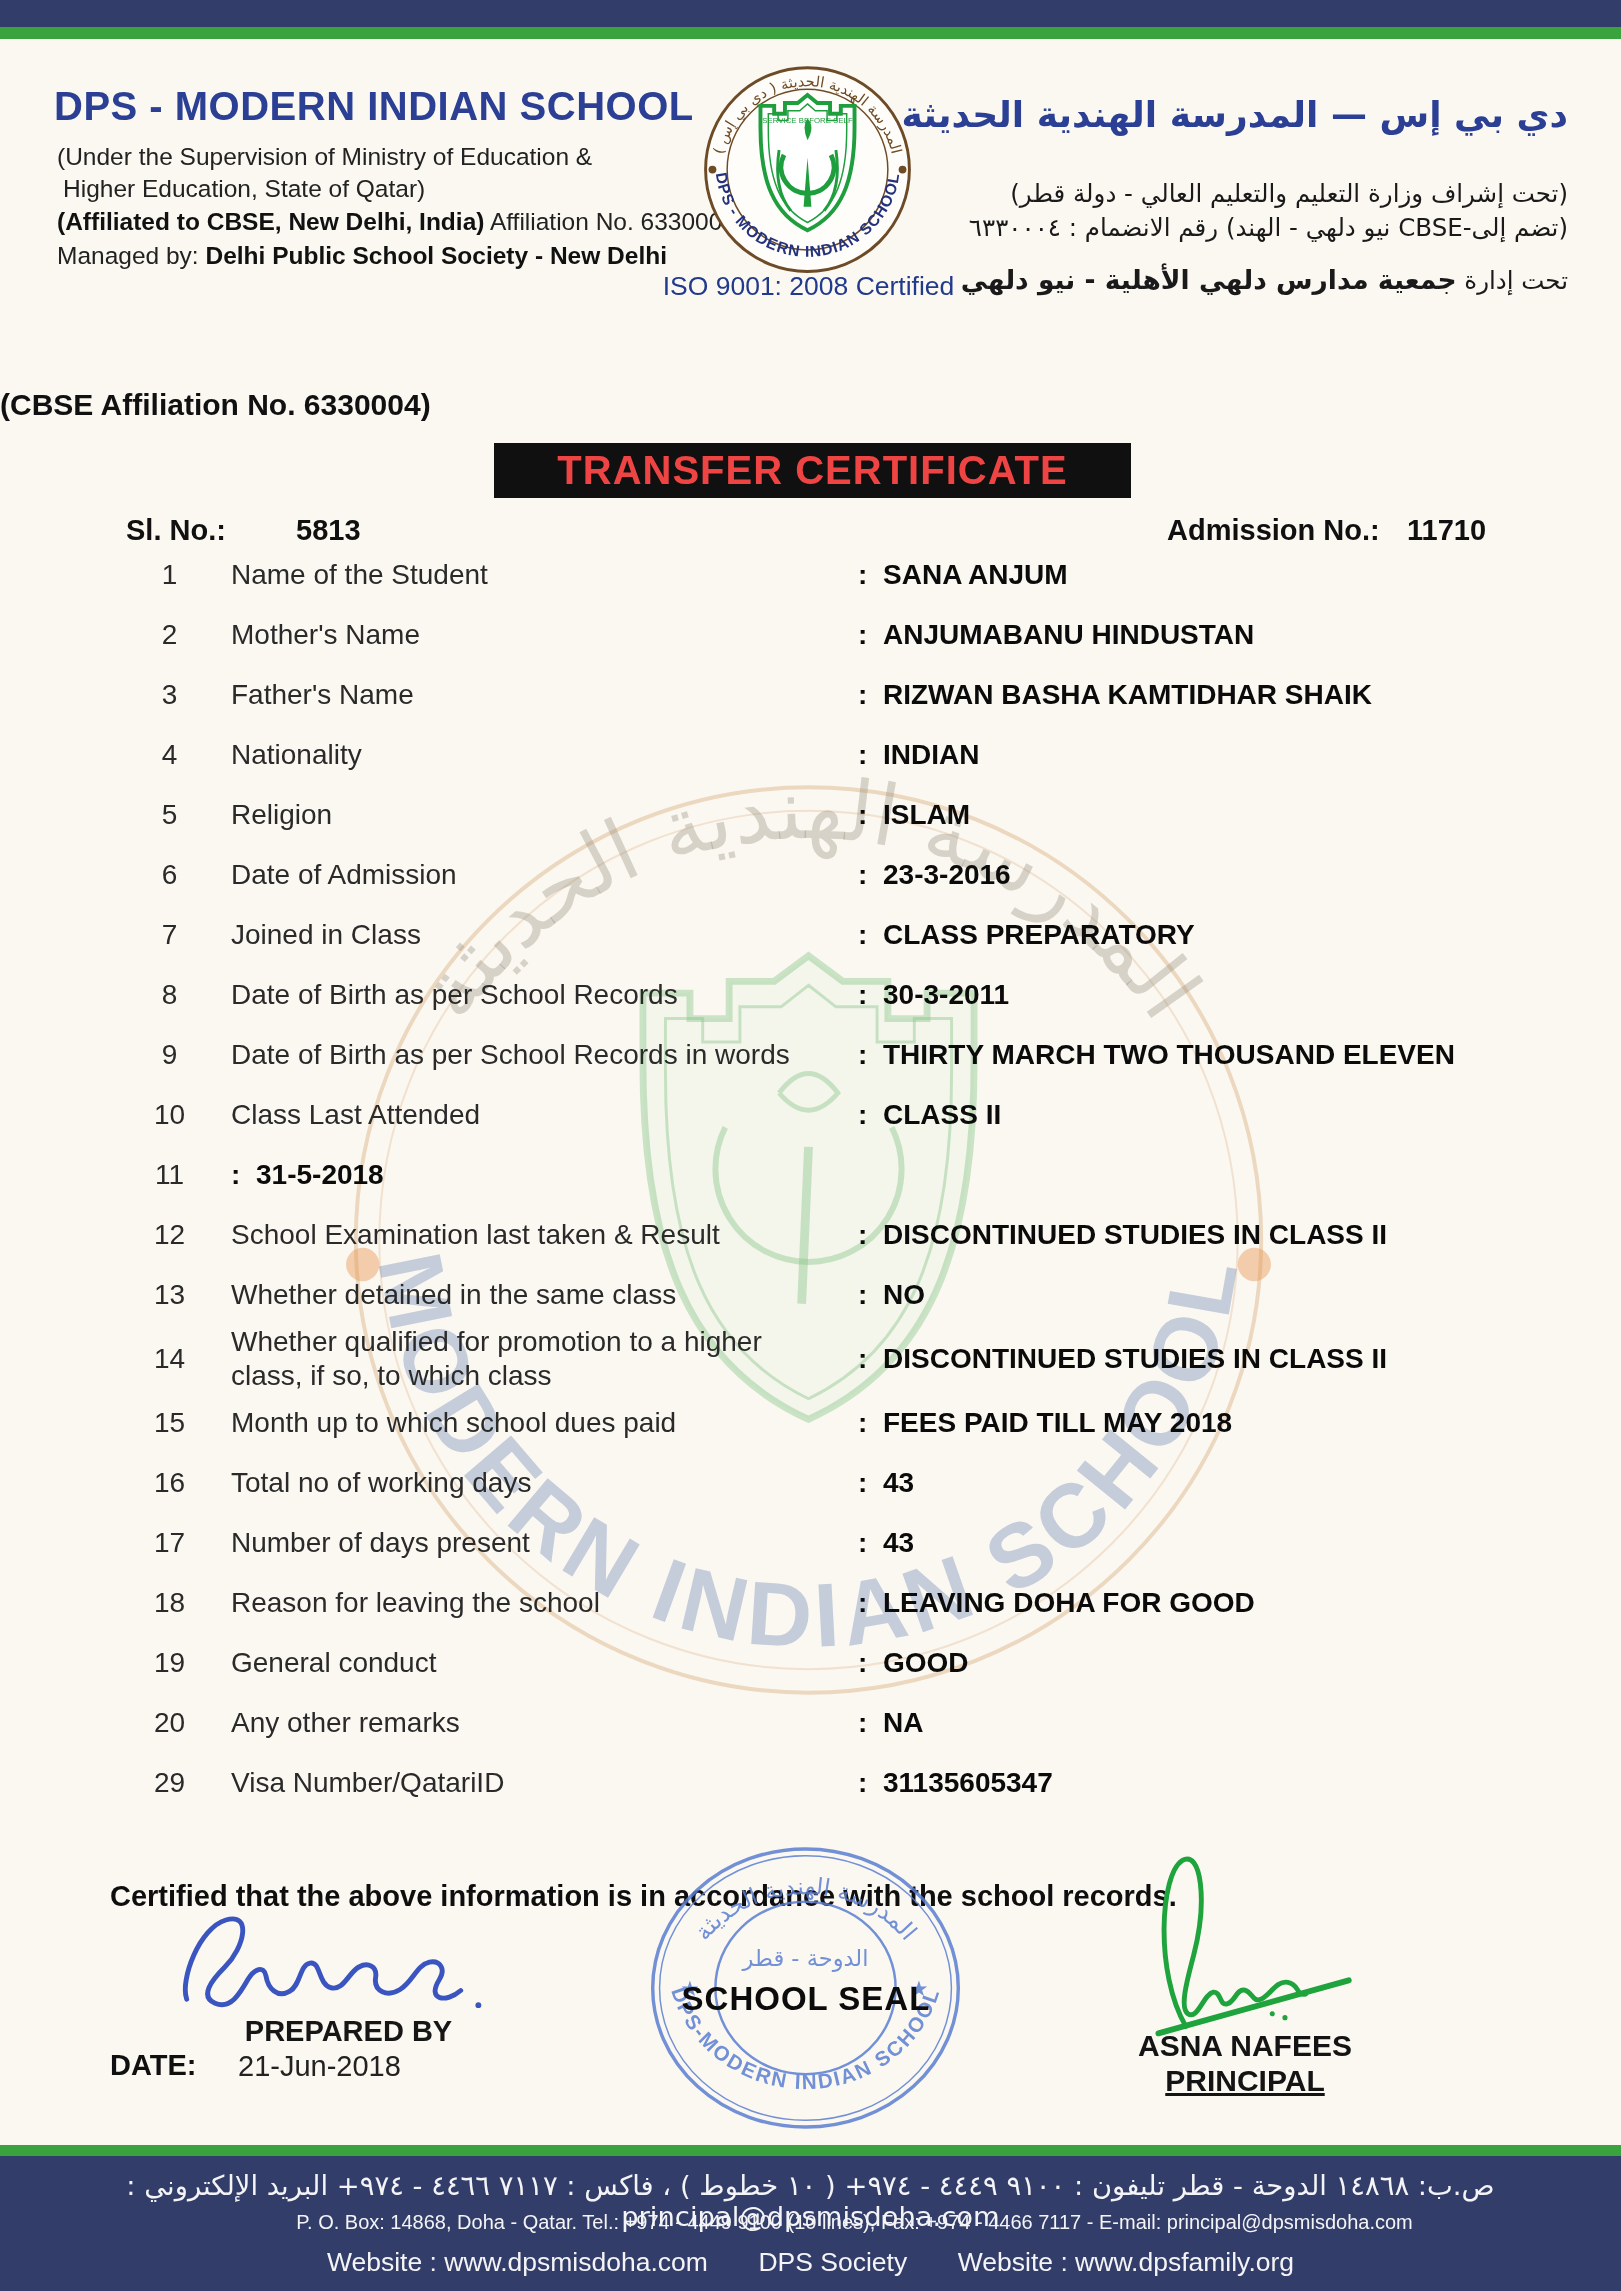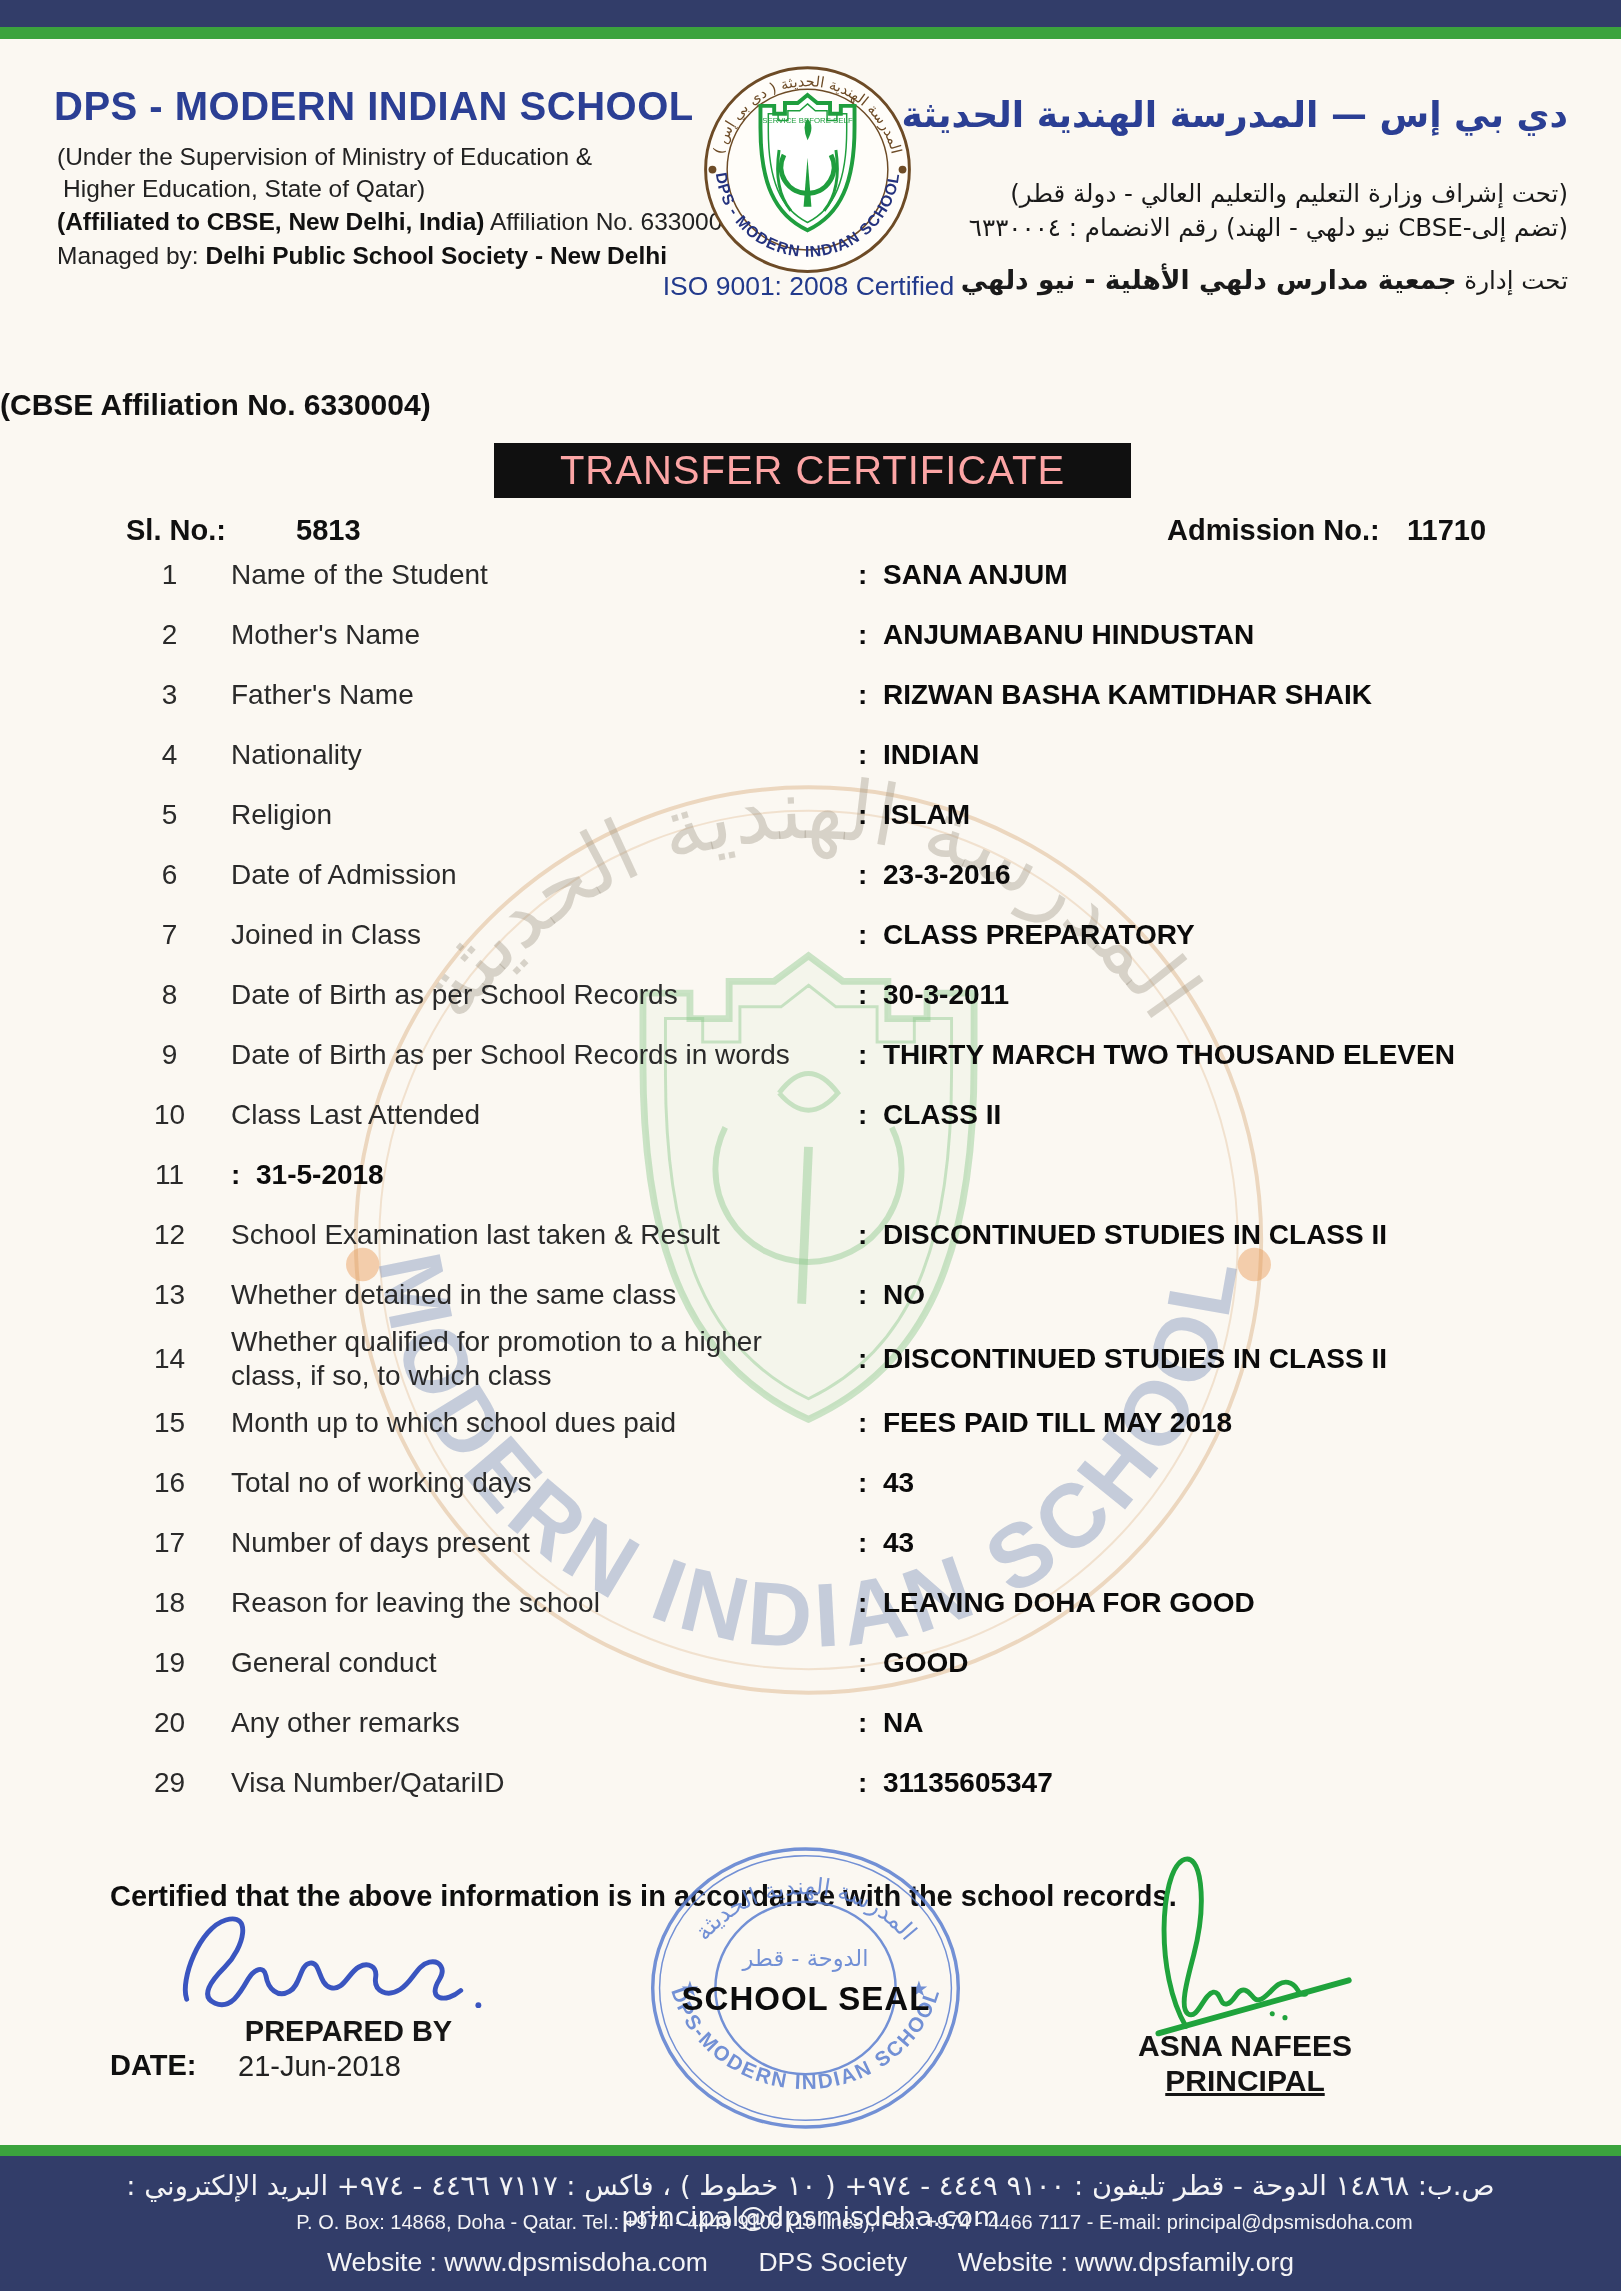--- a/index.html
+++ b/index.html
@@ -24,21 +24,21 @@
 
   .arabic { font-family:"DejaVu Sans", sans-serif; direction:rtl; unicode-bidi:plaintext; }
   .ar-title { left:843px; top:94px;  width:725px; text-align:right; font-size:36px; font-weight:bold; color:#2b3f94; }
   .ar-sub   { left:843px; width:725px; text-align:right; font-size:24.5px; color:#1a1a1a; }
   .ar-sub b { font-size:26.5px; }
 
   
   .cbse-affil { left:0; top:388px; width:1556px; text-align:left; font-size:30px; font-weight:bold; color:#111; }
   .title-bar  { left:494px; top:443px; width:637px; height:55px; background:#101010;
                 display:flex; align-items:center; justify-content:center; }
-  .title-bar span { color:#fca5a5; font-size:40px; font-weight:normal; letter-spacing:1px; }
+  .title-bar span { color:#ef4444; font-size:40px; font-weight:bold; letter-spacing:1px; }
 
   
   .serial { font-size:29px; font-weight:bold; color:#101010; top:514px; }
 
   
   .fields { position:absolute; left:0; top:545px; width:1621px; padding-left:139px; box-sizing:border-box; }
   .field-row { display:grid; grid-template-columns:61px 596px 1fr; column-gap:31px; min-height:60px; align-items:center; }
   .field-num   { text-align:center; font-size:28px; color:#2a2a2a; }
   .field-label { font-size:28px; color:#2a2a2a; line-height:1.22; }
   .field-value-cell { font-size:28px; font-weight:bold; color:#0b0b0b; display:flex; align-items:baseline; }

